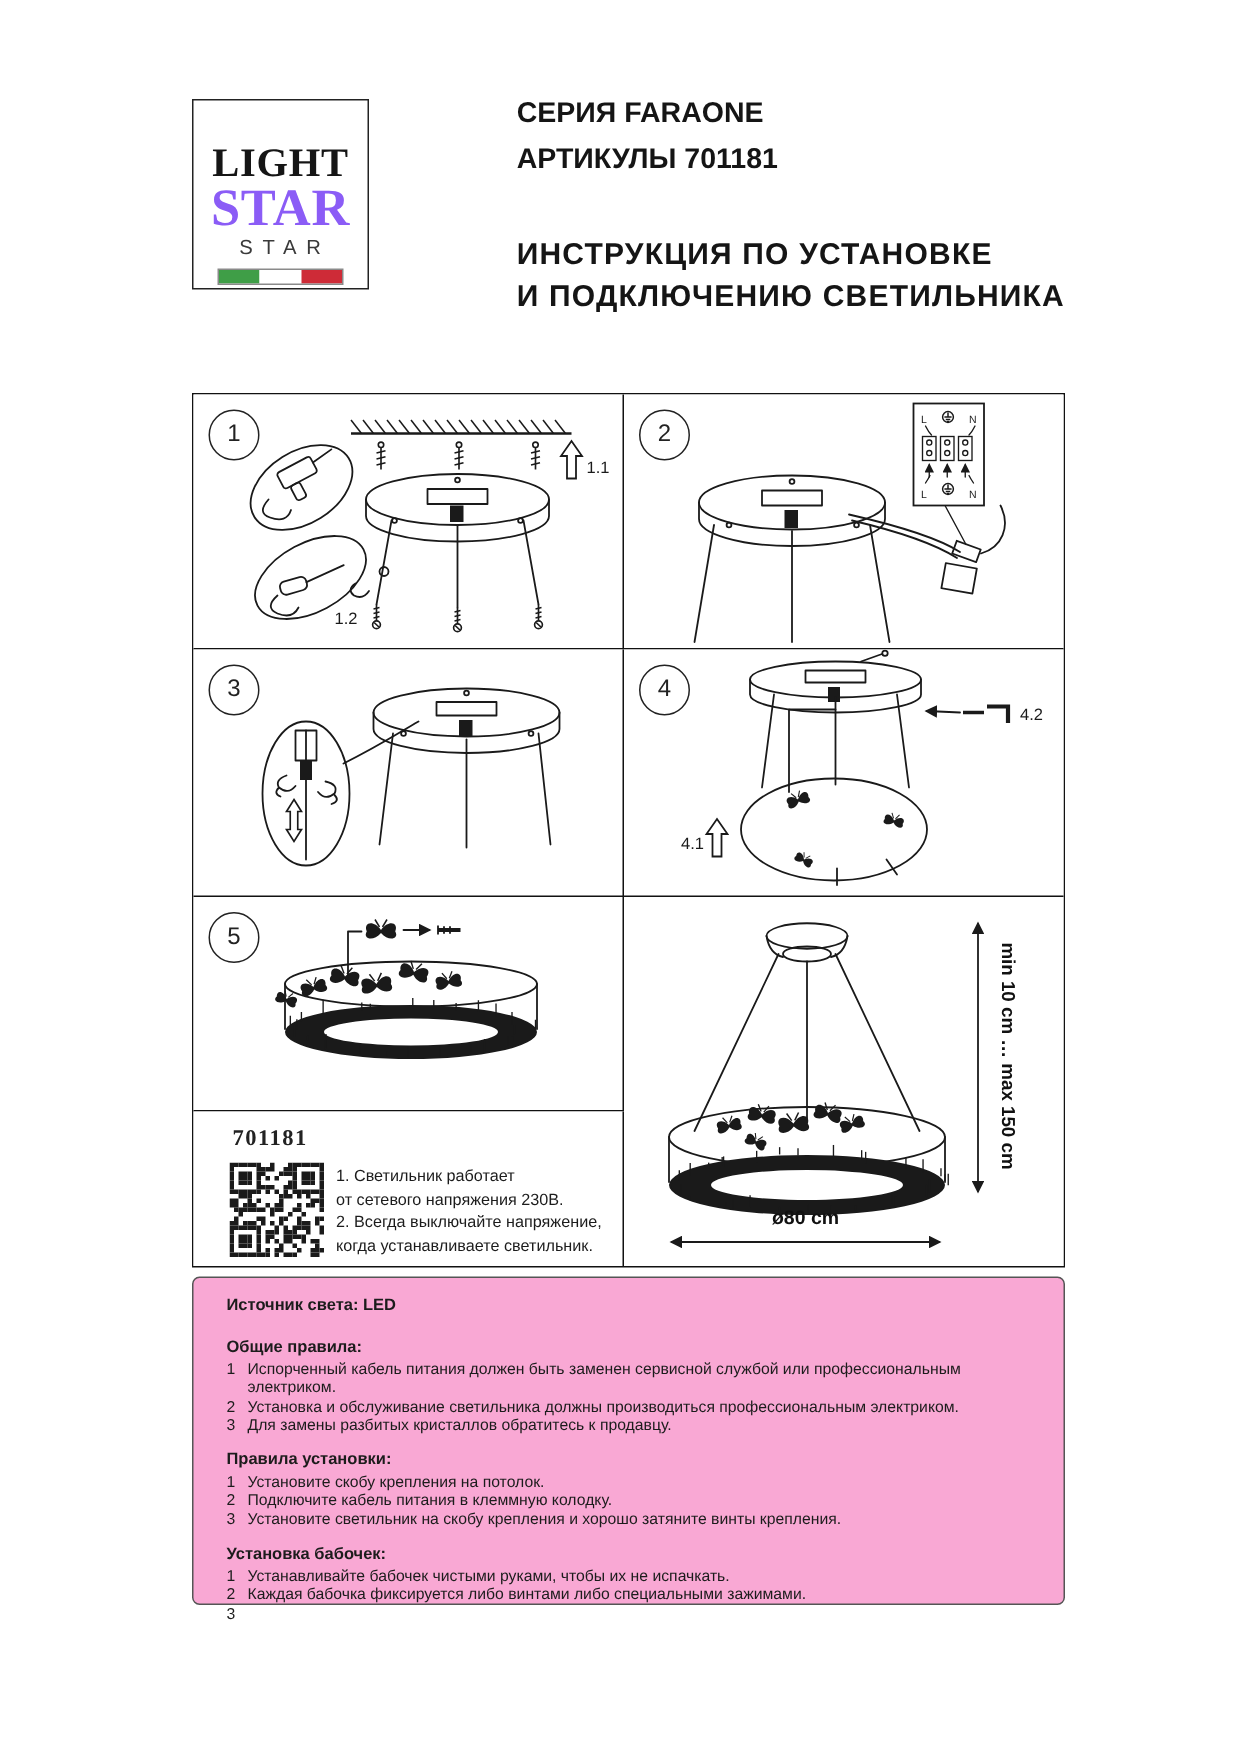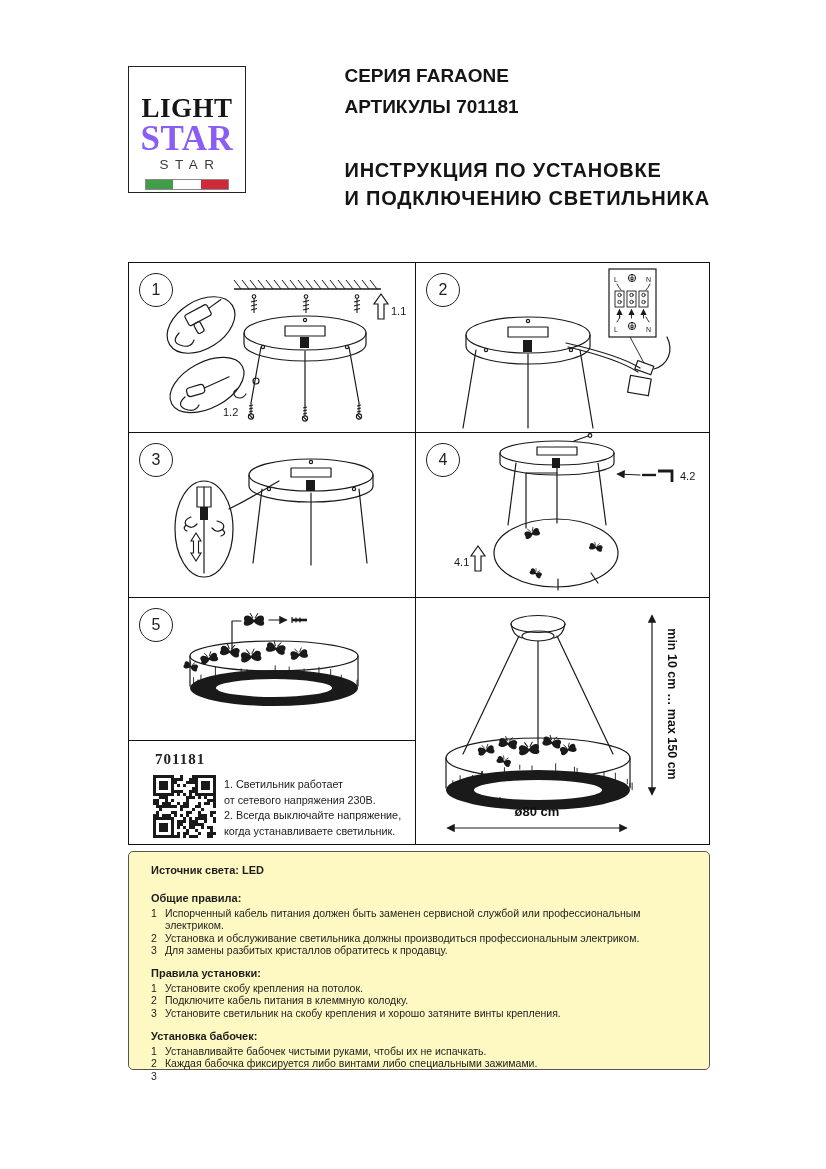--- a/index.html
+++ b/index.html
@@ -49,21 +49,21 @@
   .lbl{font-family:"Liberation Sans",sans-serif;font-size:11px;fill:#1a1a1a;}
   .lblb{font-family:"Liberation Sans",sans-serif;font-size:12.5px;font-weight:700;fill:#111;}
   .tiny{font-family:"Liberation Sans",sans-serif;font-size:7px;fill:#1a1a1a;}
   
   .qr-article{position:absolute;left:26px;top:10px;font-size:15px;font-weight:700;letter-spacing:1px;color:#222;font-family:Liberation Serif, serif;}
   .qr-svg{position:absolute;left:24px;top:34px;}
   .qr-notes{position:absolute;left:95px;top:36px;font-size:10.8px;line-height:15.5px;color:#1c1c1c;}
   
   .info-box{
     position:absolute;left:128px;top:851px;width:582px;height:219px;box-sizing:border-box;
-    border:1.2px solid #555;border-radius:5px;padding:12px 18px 0 22px;background:#fef9c3;
+    border:1.2px solid #555;border-radius:5px;padding:12px 18px 0 22px;background:#f9a8d4;
   }
   .info-src{font-size:11px;font-weight:700;margin-bottom:16px;}
   .info-sec{margin-bottom:11px;}
   .sec-title{font-size:11px;font-weight:700;margin-bottom:2px;line-height:13px;}
   .sec-row{display:flex;font-size:10.5px;line-height:12.3px;}
   .sec-row .num{width:14px;flex:0 0 14px;}
 </style>
 </head>
 <body>
 

